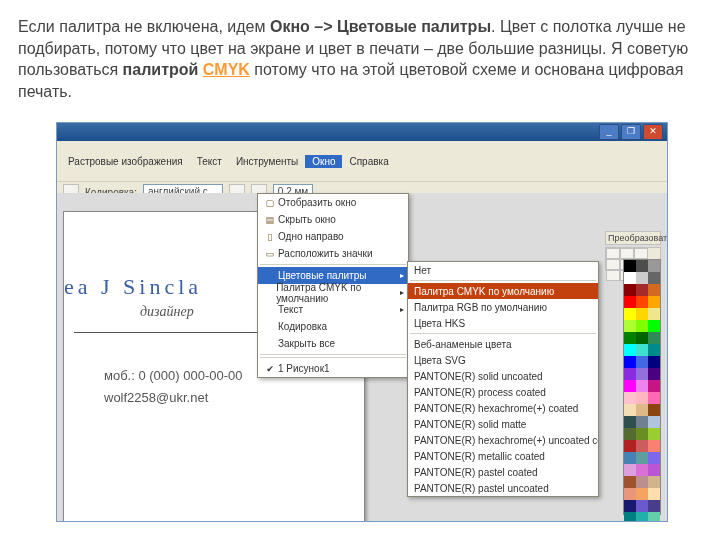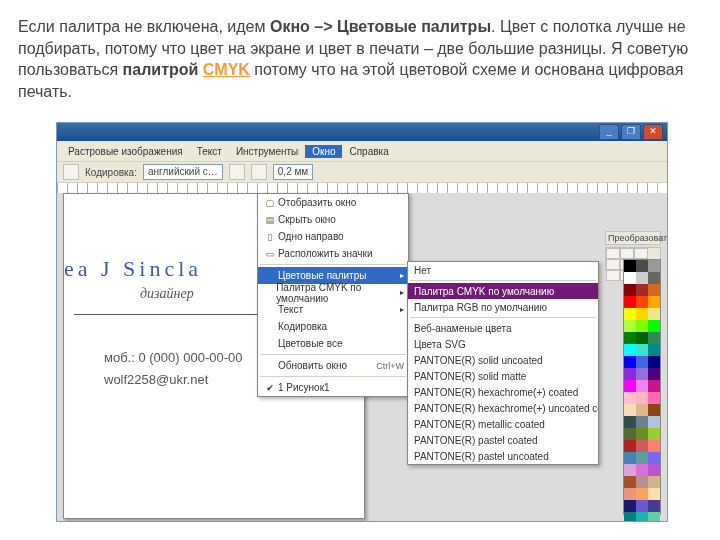--- a/index.html
+++ b/index.html
@@ -4,45 +4,45 @@
 <style>
 html,body{margin:0;padding:0;font-family:"Segoe UI",Arial,sans-serif;font-size:12px;background:#fff;color:#333}
 .slide{width:720px;height:540px;position:relative;box-sizing:border-box;padding:16px 18px 0 18px}
 .desc{font-size:16px;line-height:1.35;color:#444;margin-bottom:16px}
 .desc b{font-weight:700}
 .desc .hl{color:#ff9933;text-decoration:underline}
 .shot{position:absolute;left:56px;top:122px;width:610px;height:398px;border:1px solid #7a9ac7;background:#ece9d8;overflow:hidden}
 .titlebar{height:18px;background:linear-gradient(#3a6ea5,#1b4d8c);display:flex;justify-content:flex-end;align-items:center;padding-right:4px;gap:2px}
 .twbtn{width:18px;height:14px;background:#4c7cc4;border:1px solid #2a4e86;border-radius:2px;font-size:9px;line-height:12px;text-align:center;color:#fff}
 .twbtn.close{background:#d04a2e}
-.menubar{height:16px;background:#ece9d8;display:flex;align-items:center;padding:2px 4px;font-size:10px;color:#333}
+.menubar{height:16px;background:#ece9d8;display:flex;align-items:center;padding:12px 4px;font-size:10px;color:#333}
 .menubar span{padding:1px 7px}
 .menubar .act{background:#316ac5;color:#fff}
 .toolbar{height:20px;background:#ece9d8;border-top:1px solid #d4d0c8;border-bottom:1px solid #d4d0c8;display:flex;align-items:center;padding:0 6px;gap:6px;font-size:10px;color:#444}
 .sel{background:#fff;border:1px solid #7f9db9;padding:0 4px;height:14px;line-height:14px}
 .ico{width:14px;height:14px;background:#f5f3ee;border:1px solid #c0c0c0}
 .ruler{height:14px;background:#fff;border-bottom:1px solid #ccc;background-image:repeating-linear-gradient(90deg,#aaa 0,#aaa 1px,transparent 1px,transparent 10px)}
 .workspace{position:absolute;left:0;top:70px;right:0;bottom:0;background:#dcdcdc}
-.canvas{position:absolute;left:6px;top:0;width:300px;height:324px;background:#fff;border:1px solid #888;box-shadow:2px 2px 3px rgba(0,0,0,.3)}
+.canvas{position:absolute;left:6px;top:18px;width:300px;height:324px;background:#fff;border:1px solid #888;box-shadow:2px 2px 3px rgba(0,0,0,.3)}
 .card-name{font-family:Georgia,serif;color:#3b5fa3;font-size:22px;letter-spacing:4px;margin:62px 0 0 0}
 .card-sub{font-family:Georgia,serif;font-style:italic;color:#555;margin:4px 0 0 76px;font-size:14px}
 .card-hr{margin:12px 10px 0 10px;border:none;border-top:1px solid #555}
 .card-contacts{margin:32px 0 0 40px;font-size:13px;color:#555;line-height:1.7}
 .dd1{position:absolute;left:200px;top:0;width:150px;background:#fff;border:1px solid #8a867a;box-shadow:2px 2px 4px rgba(0,0,0,.3);font-size:10px}
 .dd1 .row{display:flex;align-items:center;height:17px;padding:0 4px}
 .dd1 .ic{width:16px;text-align:center;color:#7a5c2e;font-size:9px}
 .dd1 .sep{height:1px;background:#d4d0c8;margin:2px 2px}
 .dd1 .hov{background:#316ac5;color:#fff}
 .dd1 .chk{color:#333}
 .dd1 .shc{margin-left:auto;color:#666;font-size:9px}
 .dd1 .arr{margin-left:auto;font-size:8px;color:#333}
 .dd1 .hov .arr,.dd1 .hov .shc{color:#fff}
 .dd2{position:absolute;left:350px;top:68px;width:190px;background:#fff;border:1px solid #8a867a;box-shadow:2px 2px 4px rgba(0,0,0,.3);font-size:10px}
 .dd2 .row{display:flex;align-items:center;height:16px;padding:0 6px;white-space:nowrap;overflow:hidden}
-.dd2 .hov{background:#701a75;color:#fff}
+.dd2 .hov{background:#c2410c;color:#fff}
 .dd2 .sep{height:1px;background:#d4d0c8;margin:2px 2px}
 .rt{position:absolute;right:6px;top:38px;width:56px}
 .rt-tools{height:22px;background:#ece9d8;border:1px solid #c0c0c0;display:flex;flex-wrap:wrap;align-content:flex-start}
 .rt-tools .ico{width:12px;height:9px;margin:0}
 .pal{position:absolute;right:6px;top:66px;width:36px;bottom:6px;background:#fff;border:1px solid #888}
 .pal .cells{display:grid;grid-template-columns:repeat(3,1fr);gap:0}
 .pal .c{width:100%;height:12px}
 </style>
 </head>
 <body>
@@ -121,45 +121,42 @@
             <span class="ic"></span>
             <span>Текст</span>
             <span class="arr">▸</span>
           </div>
           <div class="row">
             <span class="ic"></span>
             <span>Кодировка</span>
           </div>
           <div class="row">
             <span class="ic"></span>
-            <span>Цветовые все</span>
-          </div>
-          <div class="sep"></div>
-          <div class="row">
-            <span class="ic"></span>
-            <span>Обновить окно</span>
-            <span class="shc">Ctrl+W</span>
-          </div>
+            <span>Закрыть все</span>
+          </div>
+          <div class="sep"></div>
           <div class="sep"></div>
           <div class="row">
             <span class="ic chk">✔</span>
             <span>1 Рисунок1</span>
           </div>
         </div>
       <div class="dd2" id="dd2">
           <div class="row">Нет</div>
           <div class="sep"></div>
           <div class="row hov">Палитра CMYK по умолчанию</div>
           <div class="row">Палитра RGB по умолчанию</div>
+          <div class="row">Цвета HKS</div>
           <div class="sep"></div>
           <div class="row">Веб-анаменые цвета</div>
           <div class="row">Цвета SVG</div>
           <div class="row">PANTONE(R) solid uncoated</div>
+          <div class="row">PANTONE(R) process coated</div>
+          <div class="row">PANTONE(R) hexachrome(+) coated</div>
           <div class="row">PANTONE(R) solid matte</div>
-          <div class="row">PANTONE(R) hexachrome(+) coated</div>
           <div class="row">PANTONE(R) hexachrome(+) uncoated color</div>
           <div class="row">PANTONE(R) metallic coated</div>
           <div class="row">PANTONE(R) pastel coated</div>
           <div class="row">PANTONE(R) pastel uncoated</div>
         </div>
 
       <div class="rt">
         <div style="font-size:9px;color:#444;background:#ece9d8;border:1px solid #c0c0c0;padding:1px 2px;margin-bottom:2px">Преобразовать</div>
         <div class="rt-tools">
           <div class="ico"></div>

